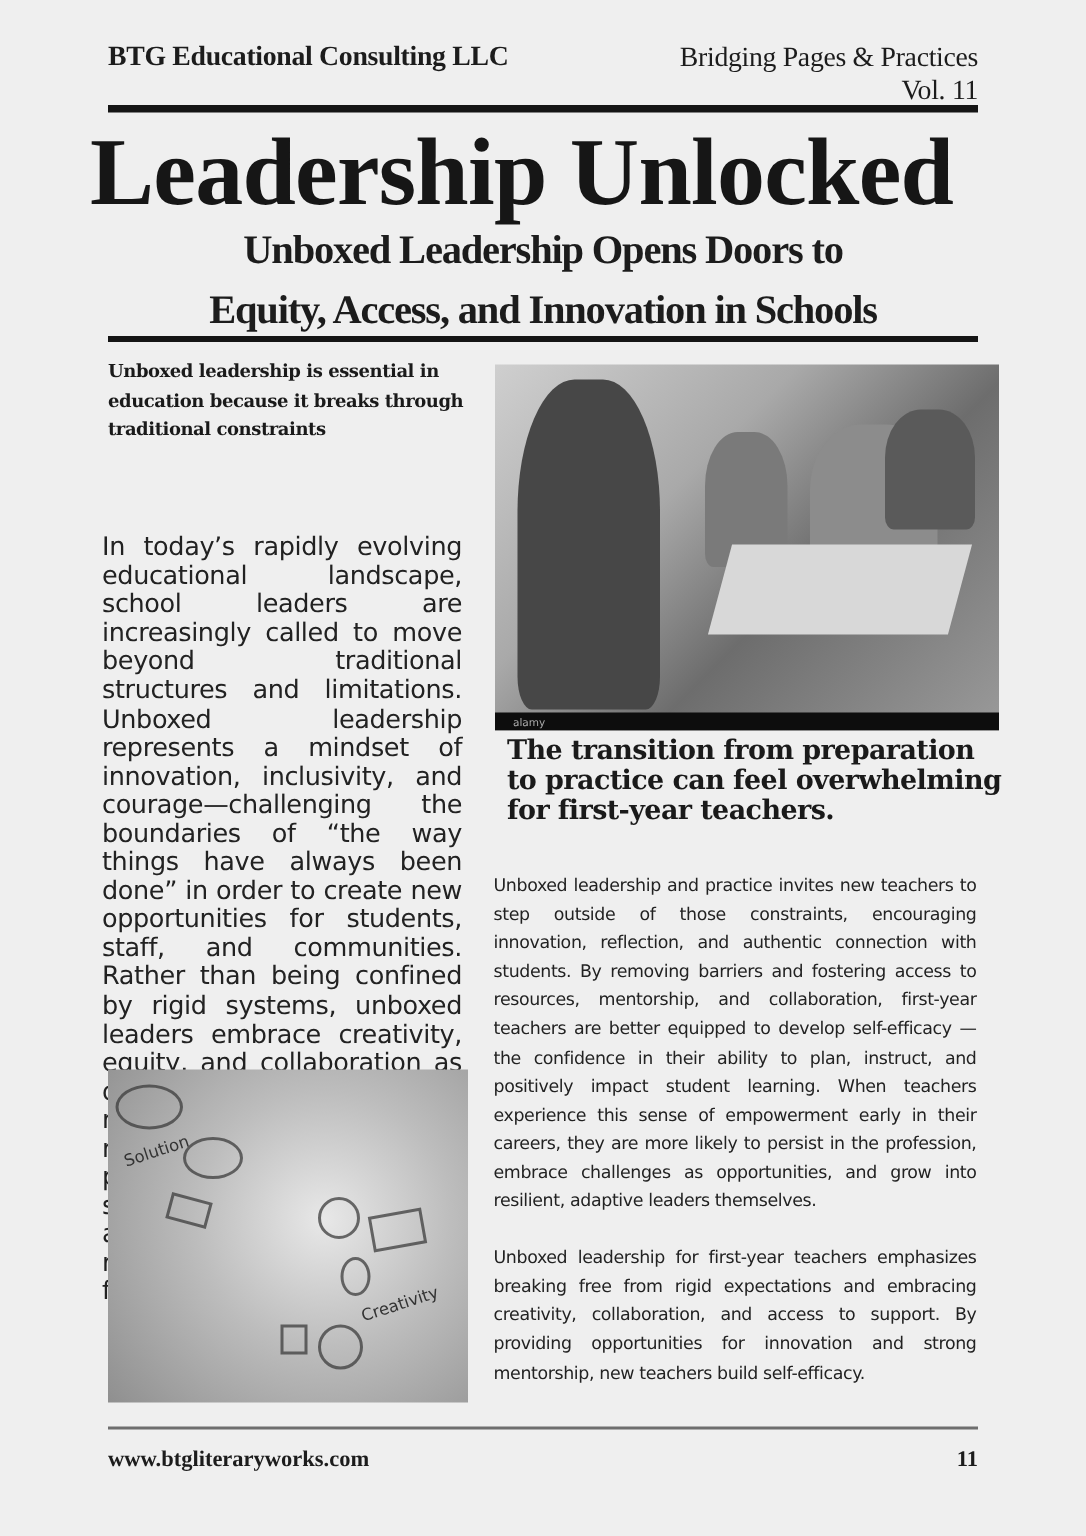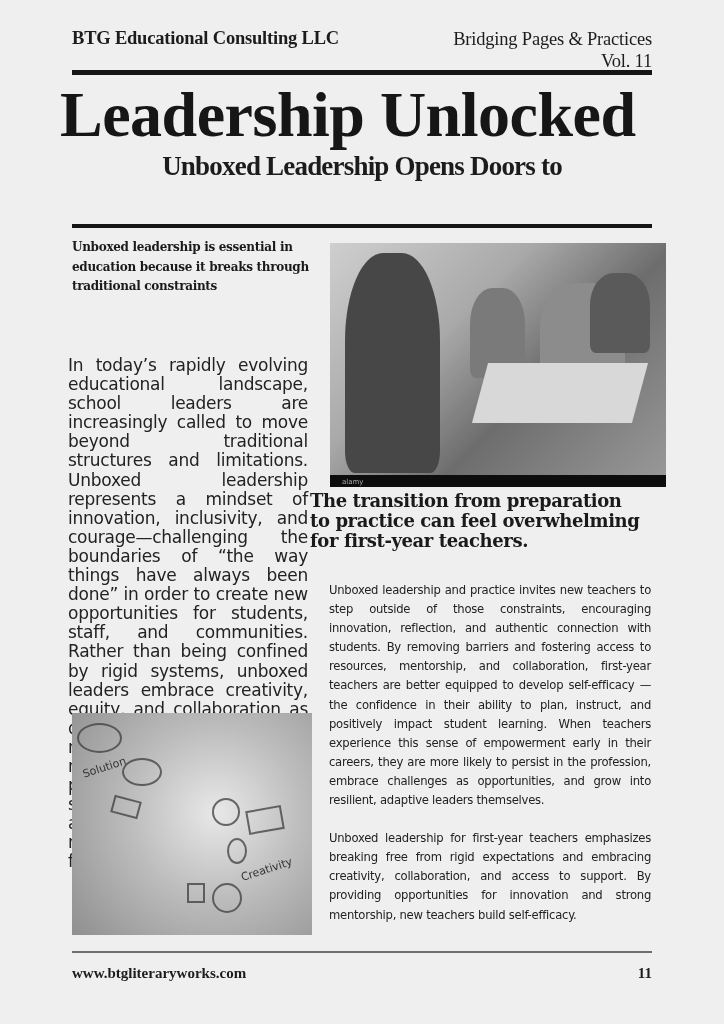--- a/index.html
+++ b/index.html
@@ -48,21 +48,21 @@
       position: absolute; left: 330px; top: 243px; width: 336px; height: 244px;
       background: linear-gradient(135deg, #cfcfcf 0%, #a9a9a9 35%, #6d6d6d 60%, #9a9a9a 100%);
       overflow: hidden;
     }
     .photo .person { position: absolute; border-radius: 40% 40% 10% 10%; background: #3a3a3a; }
     .photo .table { position: absolute; background: #d8d8d8; transform: skewX(-15deg); }
     .photo .bar { position: absolute; left: 0; right: 0; bottom: 0; height: 12px; background: #0d0d0d; }
     .photo .wm { position: absolute; left: 12px; bottom: 1px; font-family: "DejaVu Sans", sans-serif; font-size: 7px; color: #aaa; }
 
     .right-heading {
-      position: absolute; left: 310px; width: 330px; top: 491px;
+      position: absolute; left: 338px; width: 330px; top: 491px;
       font-family: "DejaVu Serif", serif; font-weight: bold;
       font-size: 18px; line-height: 20px; letter-spacing: -0.4px; color: #1a1a1a;
     }
     .right-body {
       position: absolute; left: 329px; width: 322px; top: 581px;
       font-family: "DejaVu Sans", sans-serif; font-size: 11.6px; line-height: 19.1px;
       text-align: justify; color: #222; letter-spacing: -0.25px;
     }
     .right-body p { margin-bottom: 19px; }
 
@@ -93,20 +93,21 @@
 <div class="masthead-left">BTG Educational Consulting LLC</div>
 <div class="masthead-right">
   <div>Bridging Pages &amp; Practices</div>
   <div>Vol. 11</div>
 </div>
 <div class="rule-top"></div>
 
 <h1 class="main-title">Leadership Unlocked</h1>
 <div class="subtitle">
   <div>Unboxed Leadership Opens Doors to</div>
+  <div>Equity, Access, and Innovation in Schools</div>
 </div>
 <div class="rule-mid"></div>
 
 <h2 class="left-heading">Unboxed leadership is essential in education because it breaks through traditional constraints</h2>
 <p class="left-body">In today’s rapidly evolving educational landscape, school leaders are increasingly called to move beyond traditional structures and limitations. Unboxed leadership represents a mindset of innovation, inclusivity, and courage—challenging the boundaries of “the way things have always been done” in order to create new opportunities for students, staff, and communities. Rather than being confined by rigid systems, unboxed leaders embrace creativity, equity, and collaboration as driving forces. By reimagining access, relationships, and possibilities, they cultivate schools that are not only academically strong but also responsive, resilient, and forward-looking.</p>
 
 <div class="photo" title="Teacher and students working together at a woodshop table saw">
   <div class="person" style="left:15px; top:10px; width:95px; height:220px; background:#474747;"></div>
   <div class="person" style="left:140px; top:45px; width:55px; height:90px; background:#7a7a7a;"></div>
   <div class="person" style="left:210px; top:40px; width:85px; height:110px; background:#8c8c8c;"></div>

